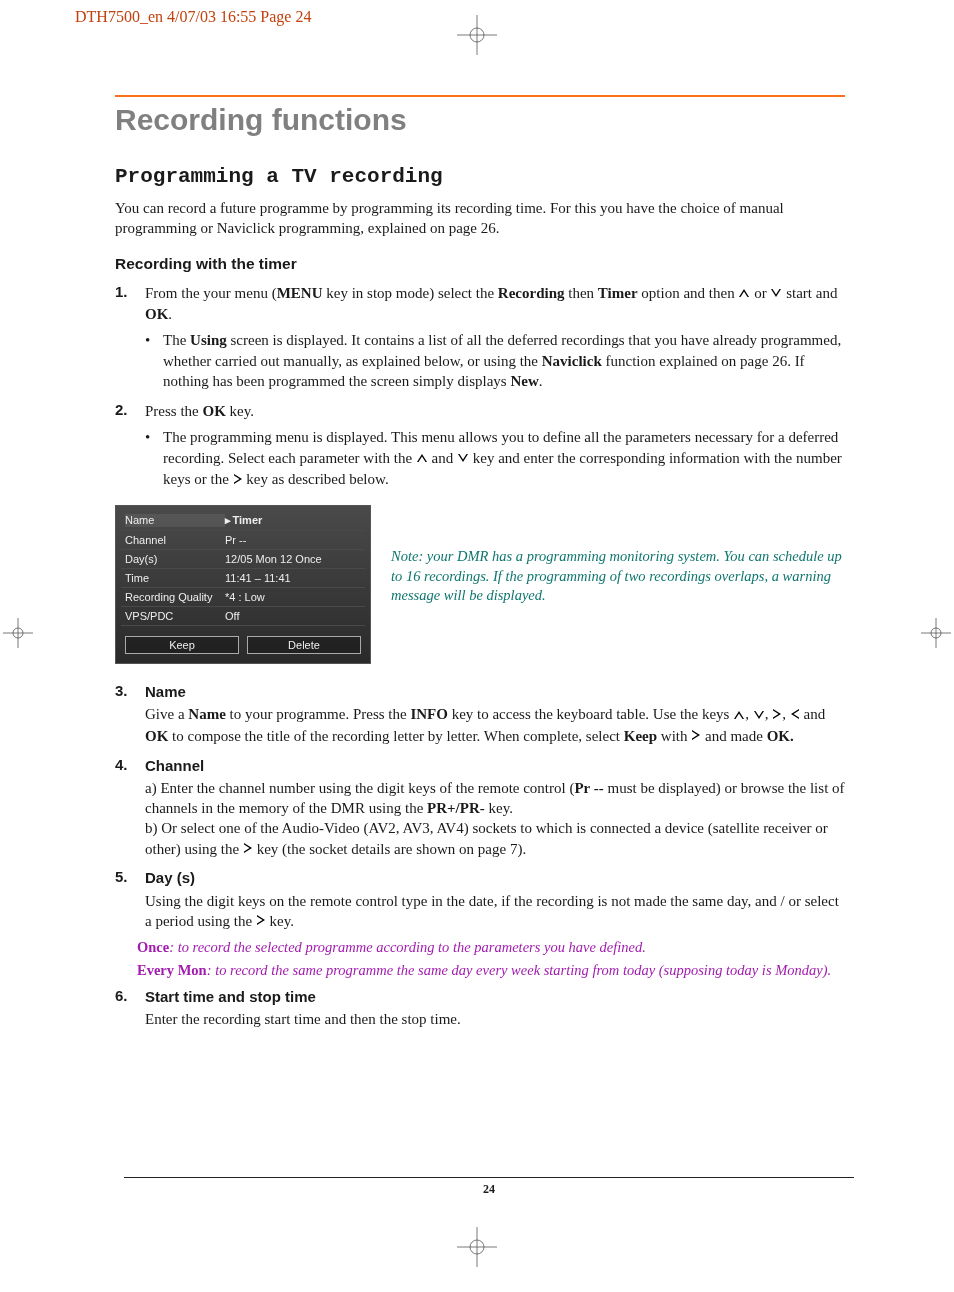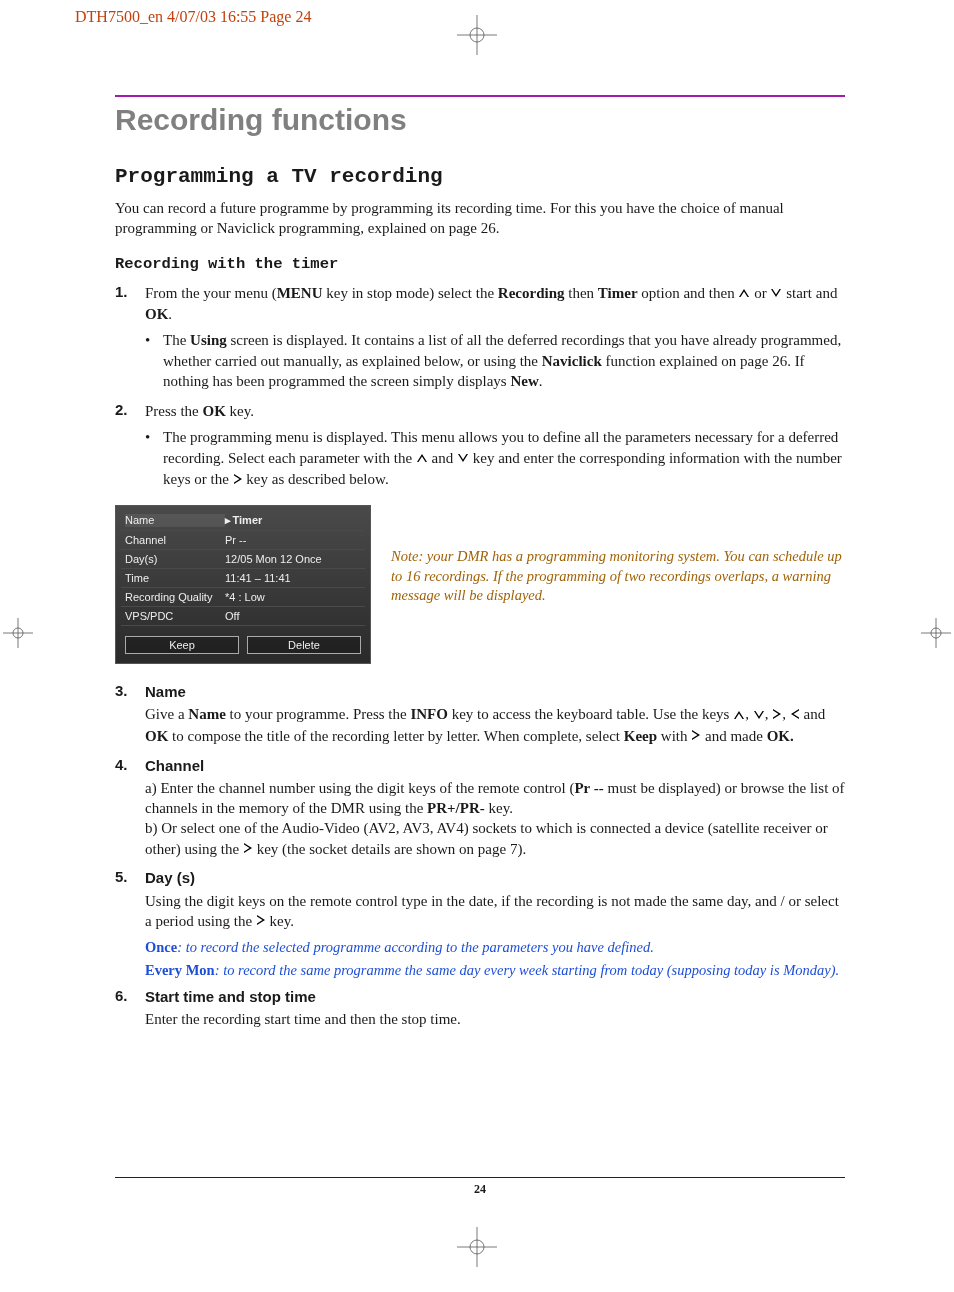--- a/index.html
+++ b/index.html
@@ -42,40 +42,40 @@
       position: absolute;
       top: 95px;
       left: 115px;
       width: 730px;
     }
     .main-title {
       font-size: 30px;
       font-weight: bold;
       color: #808080;
       font-family: Arial, Helvetica, sans-serif;
-      border-top: 2px solid #a21caf;
+      border-top: 2px solid #f97316;
       padding-top: 6px;
       margin-bottom: 28px;
     }
     .sub-title {
       font-size: 21px;
       font-weight: bold;
       margin-bottom: 10px;
       font-family: Liberation Mono, monospace;
     }
     .intro-text {
       font-size: 15px;
       line-height: 1.35;
       margin-bottom: 16px;
     }
     .sub-heading {
       font-size: 15.5px;
       font-weight: bold;
       margin-bottom: 10px;
-      font-family: Liberation Mono, monospace;
+      font-family: Liberation Sans, sans-serif;
     }
     .step-row {
       display: flex;
       margin-bottom: 6px;
     }
     .step-num {
       width: 30px;
       font-weight: bold;
       font-size: 15px;
       flex-shrink: 0;
@@ -142,44 +142,44 @@
       flex: 1;
       text-align: center;
       border: 1px solid #aaa;
       color: #eee;
       font-size: 11px;
       padding: 2px 0;
       background: rgba(0,0,0,0.25);
     }
     .note-text {
       font-style: italic;
-      color: #a16207;
+      color: #0f766e;
       font-size: 14.5px;
       line-height: 1.35;
       padding-left: 20px;
       padding-top: 42px;
     }
     .italic-def {
       font-style: italic;
       font-size: 14.5px;
-      margin-left: 30px;
+      margin-left: 22px;
       margin-bottom: 6px;
-      color: #1d4ed8;
+      color: #a21caf;
     }
     .italic-def b { font-style: normal; }
     .arrow {
       display: inline-block;
       vertical-align: middle;
       position: relative;
       top: -1px;
     }
     .pagenum-wrap {
       position: absolute;
       bottom: 95px;
-      left: 115px;
+      left: 124px;
       width: 730px;
       border-top: 1px solid #222;
       padding-top: 4px;
       text-align: center;
       font-size: 12px;
       font-weight: bold;
     }
   </style>
 </head>
 <body>

